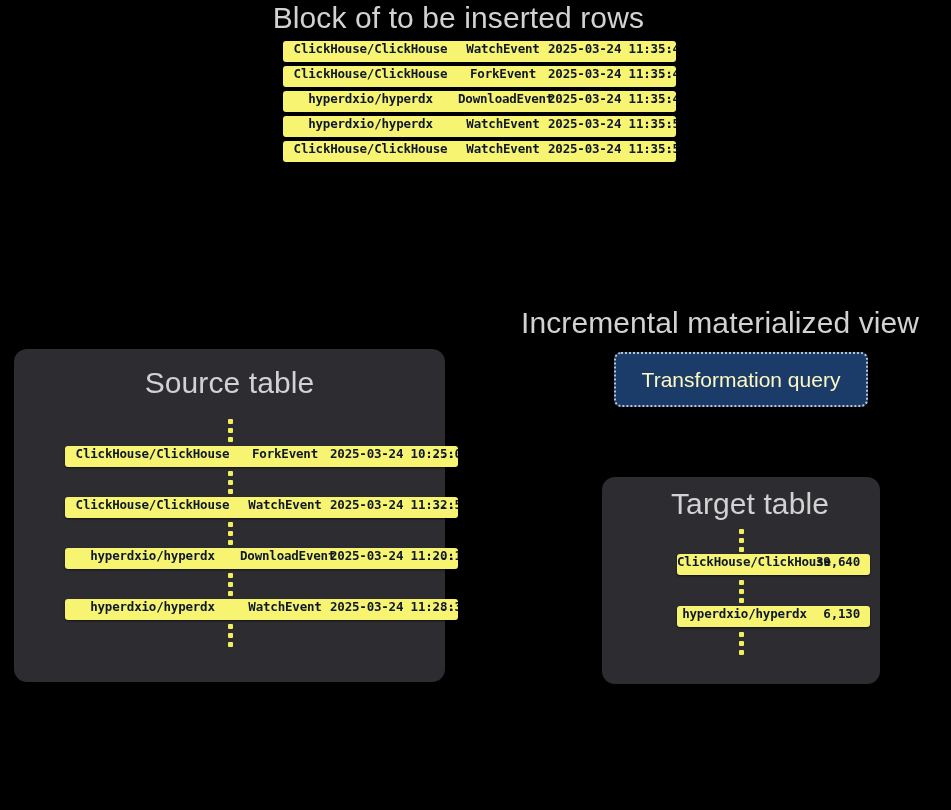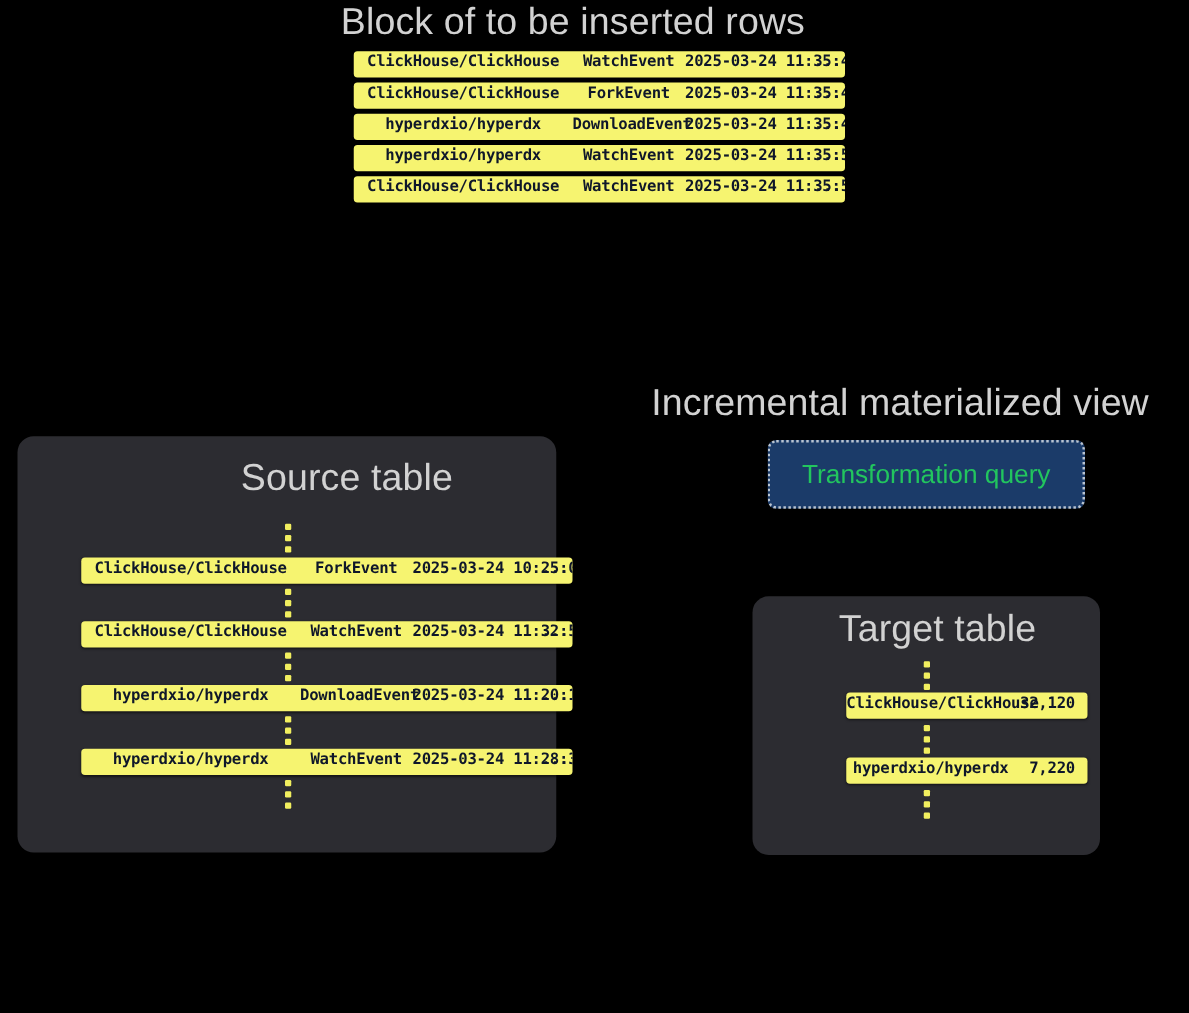--- a/index.html
+++ b/index.html
@@ -100,21 +100,21 @@
     top: 352px;
     width: 254px;
     height: 55px;
     background: #1b3b69;
     border: 2px dotted #b9c4d2;
     border-radius: 7px;
     box-sizing: border-box;
     display: flex;
     align-items: center;
     justify-content: center;
-    color: #22c55e;
+    color: #fef9c3;
     font-size: 21px;
     box-shadow: 0 2px 5px rgba(0,0,0,0.6);
   }
 </style>
 </head>
 <body>
 
 <div class="heading" style="left:251px; top:3px; width:393px; text-align:right;">Block of to be inserted rows</div>
 
 <div class="row block-row" style="top:41px;">
@@ -143,21 +143,21 @@
 </div>
 <div class="row block-row" style="top:141px;">
   <span class="c-repo">ClickHouse/ClickHouse</span>
   <span class="c-event">WatchEvent</span>
   <span class="c-ts">2025-03-24 11:35:54</span>
   <span class="c-ell">...</span>
 </div>
 
 <div class="panel" id="source-panel"></div>
 
-<div class="heading" style="left:14px; top:368px; width:431px; text-align:center;padding-left:48px;">Source table</div>
+<div class="heading" style="left:14px; top:368px; width:431px; text-align:center;">Source table</div>
 
 <div class="vdots" style="left:227px; top:419px; height:23px;">
   <span></span>
   <span></span>
   <span></span>
 </div>
 
 <div class="row src-row" style="top:446px;">
   <span class="c-repo">ClickHouse/ClickHouse</span>
   <span class="c-event">ForkEvent</span>
@@ -221,31 +221,31 @@
 <div class="heading" style="left:602px; top:489px; width:296px; text-align:center;">Target table</div>
 
 <div class="vdots" style="left:738px; top:529px; height:23px;">
   <span></span>
   <span></span>
   <span></span>
 </div>
 
 <div class="row tgt-row" style="top:554px;">
   <span class="c-repo">ClickHouse/ClickHouse</span>
-  <span class="c-num">32,120</span>
+  <span class="c-num">39,640</span>
 </div>
 
 <div class="vdots" style="left:738px; top:580px; height:23px;">
   <span></span>
   <span></span>
   <span></span>
 </div>
 
 <div class="row tgt-row" style="top:606px;">
   <span class="c-repo">hyperdxio/hyperdx</span>
-  <span class="c-num">7,220</span>
+  <span class="c-num">6,130</span>
 </div>
 
 <div class="vdots" style="left:738px; top:632px; height:23px;">
   <span></span>
   <span></span>
   <span></span>
 </div>
 
 </body></html>

